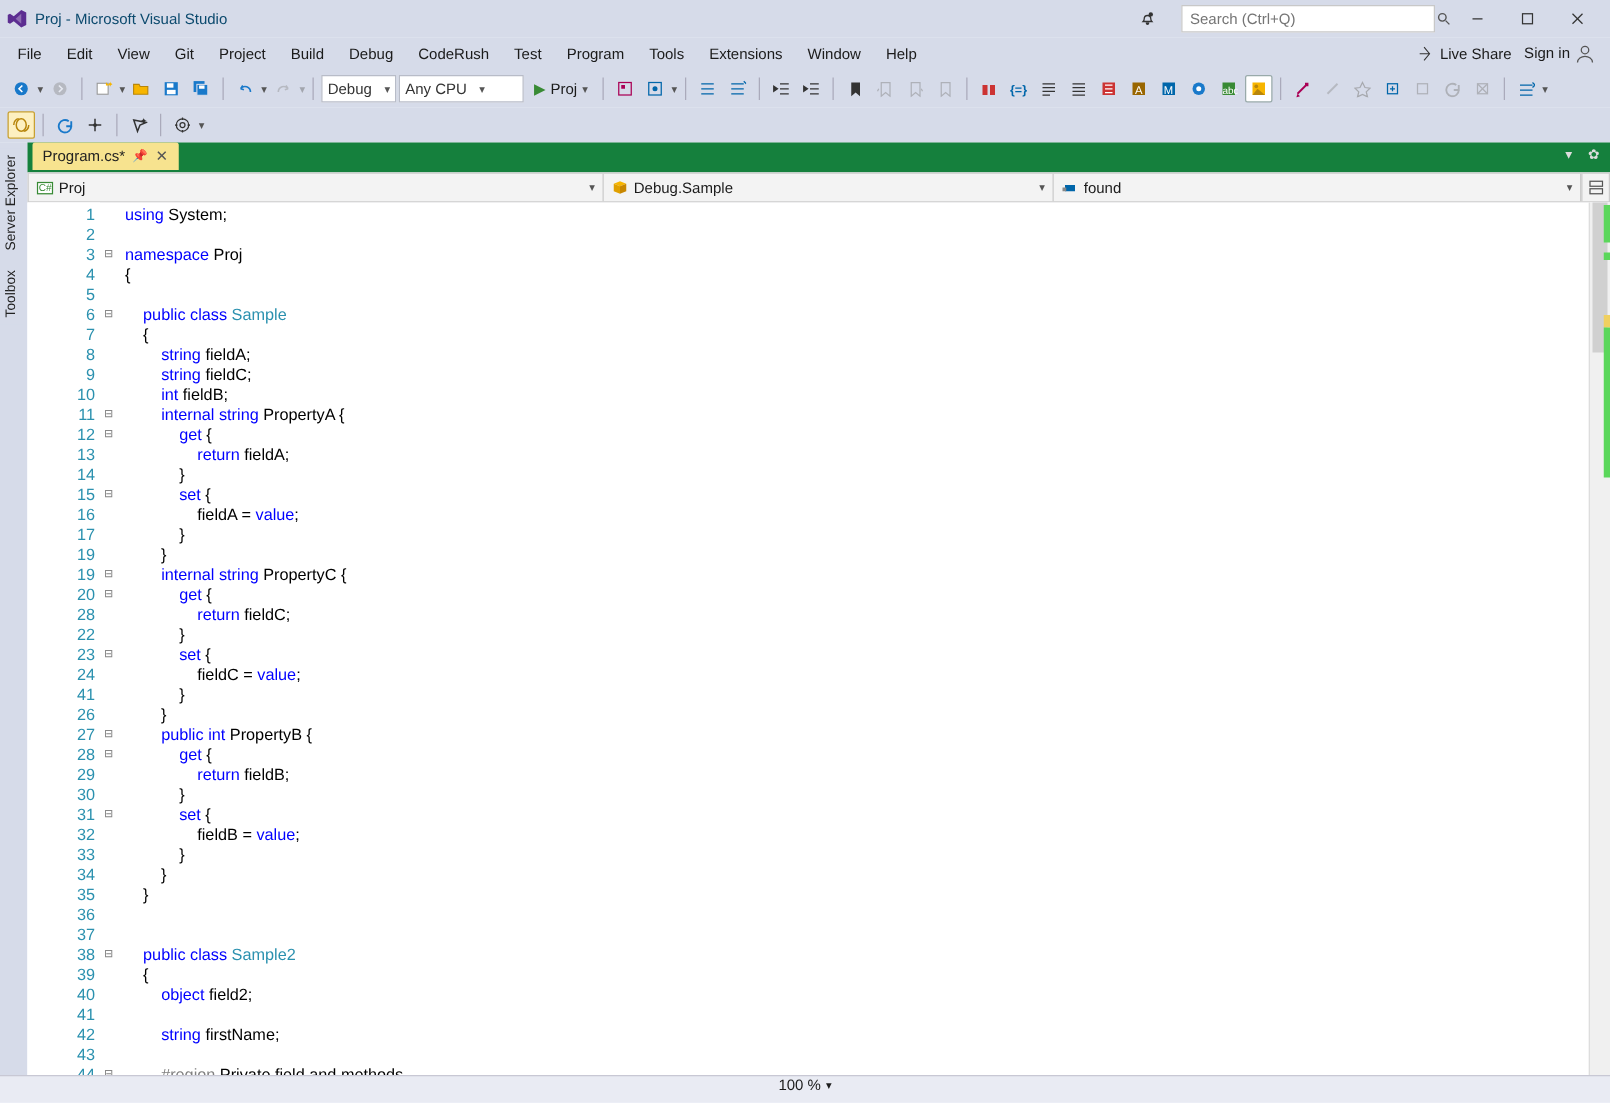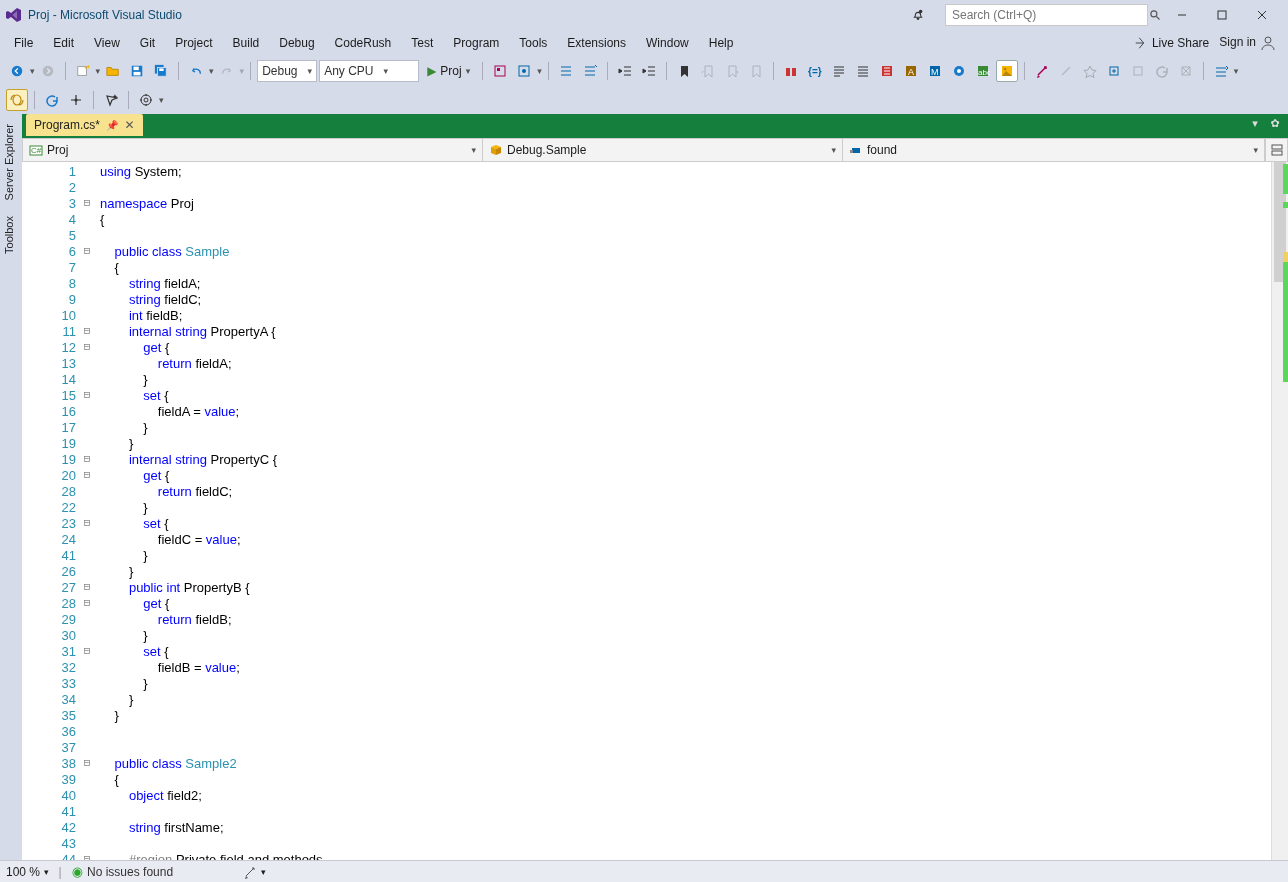--- a/index.html
+++ b/index.html
@@ -64,21 +64,21 @@
 .code .kw{color:#0000ff;}
 .code .type{color:#2b91af;}
 .code .reg{color:#808080;}
 .scrollbar{width:17px;background:#f0f0f0;border-left:1px solid #ddd;position:relative;}
 .ov-bar{position:absolute; top:0; right:0; width:6px; bottom:0;}
 .ov-mark{position:absolute; right:0; width:5px; background:#5bd75b;}
 .ov-mark.y{background:#f0d060;}
 .scroll-thumb{position:absolute; left:2px; right:2px; top:0; height:120px; background:#d0d0d0;}
 
 
-.statusbar { position:absolute; left:0; right:0; bottom:0; height:22px; background:#e9ebf3; border-top:1px solid #c8c8d4; display:flex; align-items:center; padding:0 6px; gap:10px; font-size:12px;}
+.statusbar { position:absolute; left:0; right:0; bottom:0; height:22px; background:#e9ebf3; border-top:1px solid #c8c8d4; display:flex; align-items:center; padding:0 6px; gap:10px; font-size:12px;flex-direction:column;}
 .zoom { display:flex; align-items:center; gap:4px;}
 .status-ok { display:flex; align-items:center; gap:4px; color:#333;}
 .ok-dot{ color:#2ba82b; font-size:13px;}
 
 svg { display:block; }
 </style>
 </head>
 <body>
 
 <div class="titlebar">

